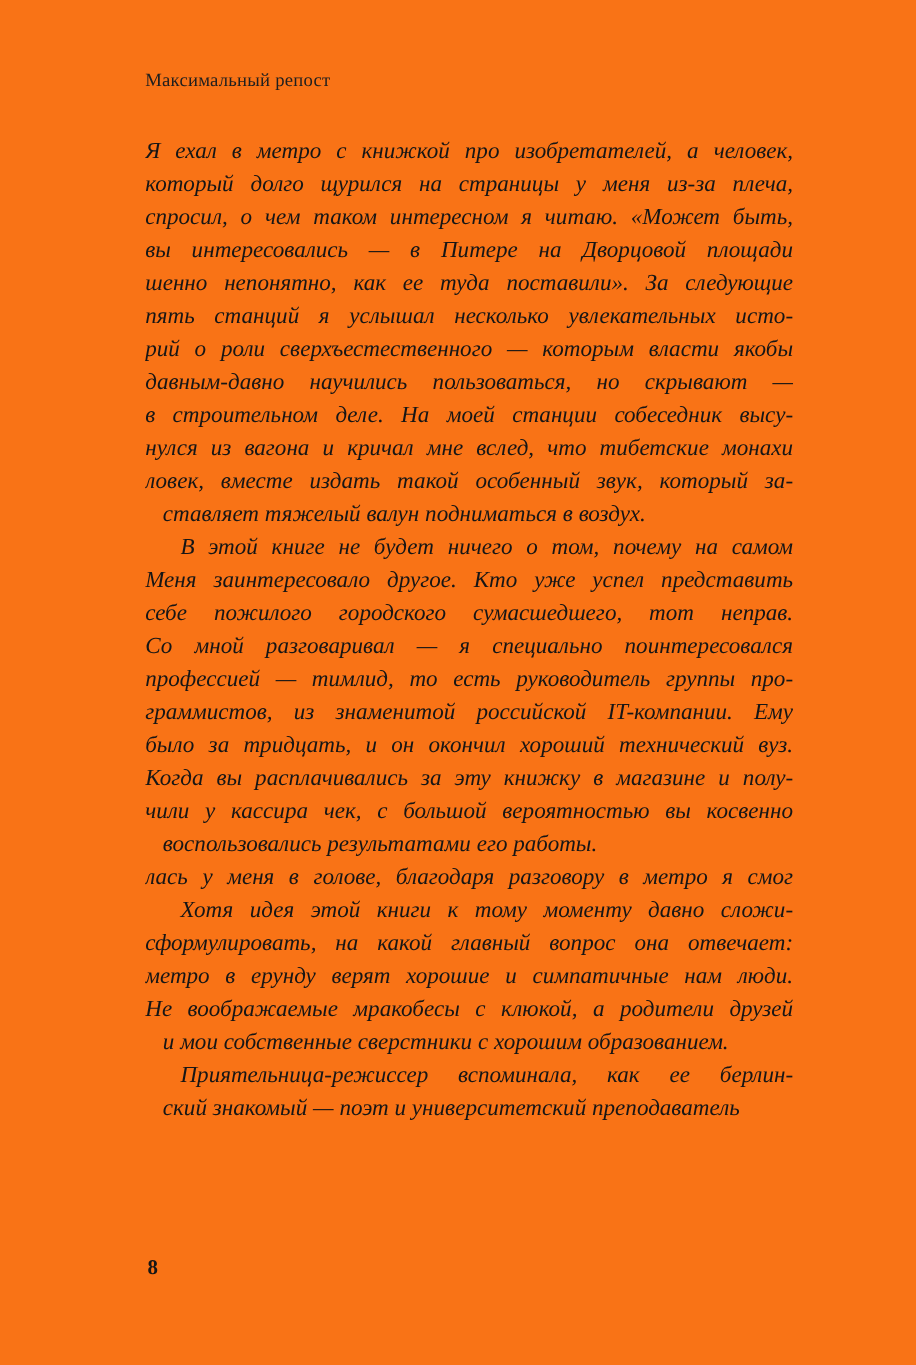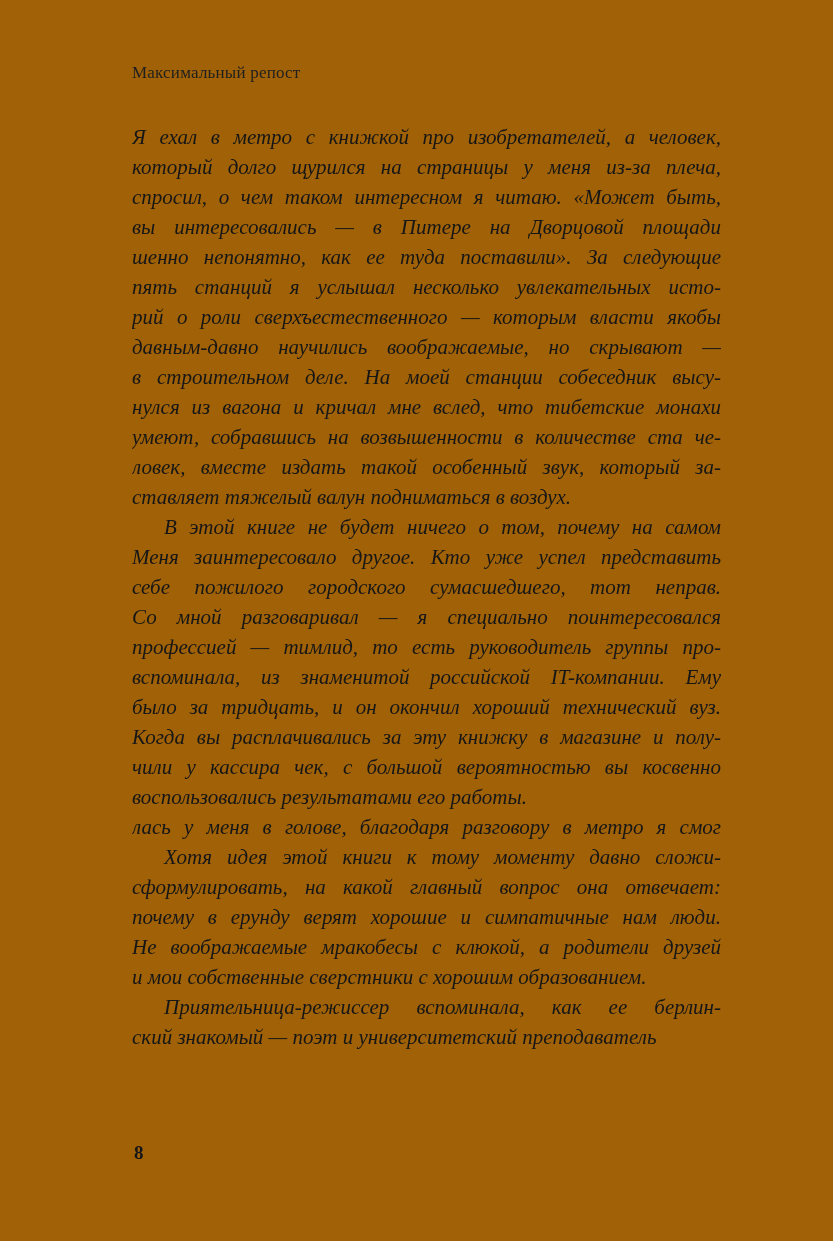--- a/index.html
+++ b/index.html
@@ -4,21 +4,21 @@
 <style>
   html, body {
     margin: 0;
     padding: 0;
     background: #ffffff;
   }
   .page {
     position: relative;
     width: 833px;
     height: 1241px;
-    background: #a16207;
+    background: #f97316;
     overflow: hidden;
     font-family: "Liberation Serif", "DejaVu Serif", serif;
   }
   .running-head {
     position: absolute;
     left: 132px;
     top: 62px;
     font-size: 17px;
     line-height: 22px;
     color: #1f1f1f;
@@ -36,20 +36,21 @@
   }
   .text-line {
     height: 30px;
     overflow: hidden;
     text-align: justify;
     text-align-last: justify;
     white-space: normal;
   }
   .text-line.last {
     text-align-last: left;
+    margin-left: 16px;
   }
   .text-line.indent {
     text-indent: 32px;
   }
   .page-number {
     position: absolute;
     left: 134px;
     top: 1142px;
     font-size: 19px;
     font-weight: bold;
@@ -63,40 +64,39 @@
   <div class="running-head">Максимальный репост</div>
 
   <div class="body-text" id="body-text">
       <div class="text-line">Я ехал в метро с книжкой про изобретателей, а человек,</div>
       <div class="text-line">который долго щурился на страницы у меня из-за плеча,</div>
       <div class="text-line">спросил, о чем таком интересном я читаю. «Может быть,</div>
       <div class="text-line">вы интересовались — в Питере на Дворцовой площади</div>
       <div class="text-line">шенно непонятно, как ее туда поставили». За следующие</div>
       <div class="text-line">пять станций я услышал несколько увлекательных исто-</div>
       <div class="text-line">рий о роли сверхъестественного — которым власти якобы</div>
-      <div class="text-line">давным-давно научились воображаемые, но скрывают —</div>
+      <div class="text-line">давным-давно научились пользоваться, но скрывают —</div>
       <div class="text-line">в строительном деле. На моей станции собеседник высу-</div>
       <div class="text-line">нулся из вагона и кричал мне вслед, что тибетские монахи</div>
-      <div class="text-line">умеют, собравшись на возвышенности в количестве ста че-</div>
       <div class="text-line">ловек, вместе издать такой особенный звук, который за-</div>
       <div class="text-line last">ставляет тяжелый валун подниматься в воздух.</div>
       <div class="text-line indent">В этой книге не будет ничего о том, почему на самом</div>
       <div class="text-line">Меня заинтересовало другое. Кто уже успел представить</div>
       <div class="text-line">себе пожилого городского сумасшедшего, тот неправ.</div>
       <div class="text-line">Со мной разговаривал — я специально поинтересовался</div>
       <div class="text-line">профессией — тимлид, то есть руководитель группы про-</div>
-      <div class="text-line">вспоминала, из знаменитой российской IT-компании. Ему</div>
+      <div class="text-line">граммистов, из знаменитой российской IT-компании. Ему</div>
       <div class="text-line">было за тридцать, и он окончил хороший технический вуз.</div>
       <div class="text-line">Когда вы расплачивались за эту книжку в магазине и полу-</div>
       <div class="text-line">чили у кассира чек, с большой вероятностью вы косвенно</div>
       <div class="text-line last">воспользовались результатами его работы.</div>
       <div class="text-line">лась у меня в голове, благодаря разговору в метро я смог</div>
       <div class="text-line indent">Хотя идея этой книги к тому моменту давно сложи-</div>
       <div class="text-line">сформулировать, на какой главный вопрос она отвечает:</div>
-      <div class="text-line">почему в ерунду верят хорошие и симпатичные нам люди.</div>
+      <div class="text-line">метро в ерунду верят хорошие и симпатичные нам люди.</div>
       <div class="text-line">Не воображаемые мракобесы с клюкой, а родители друзей</div>
       <div class="text-line last">и мои собственные сверстники с хорошим образованием.</div>
       <div class="text-line indent">Приятельница-режиссер вспоминала, как ее берлин-</div>
       <div class="text-line last">ский знакомый — поэт и университетский преподаватель</div>
     </div>
 
   <div class="page-number">8</div>
 </div>
 
 </body></html>

